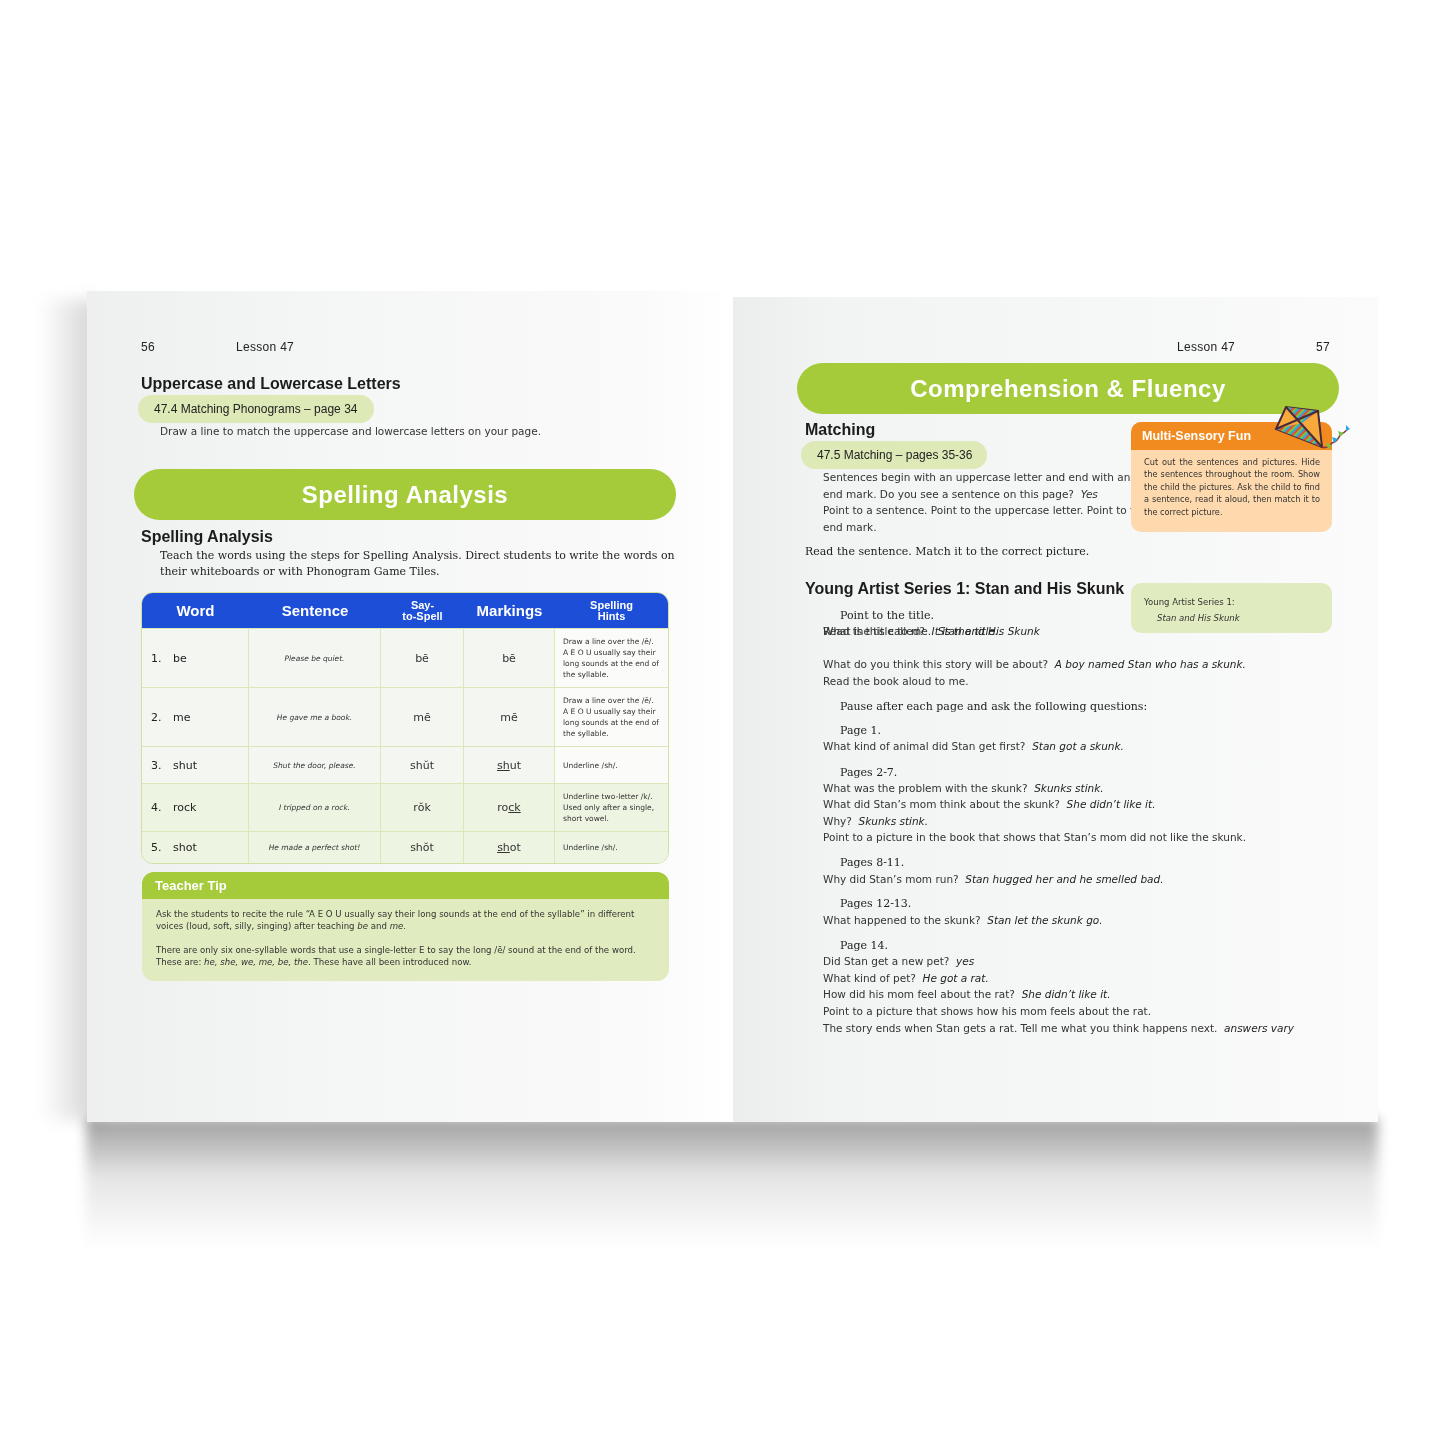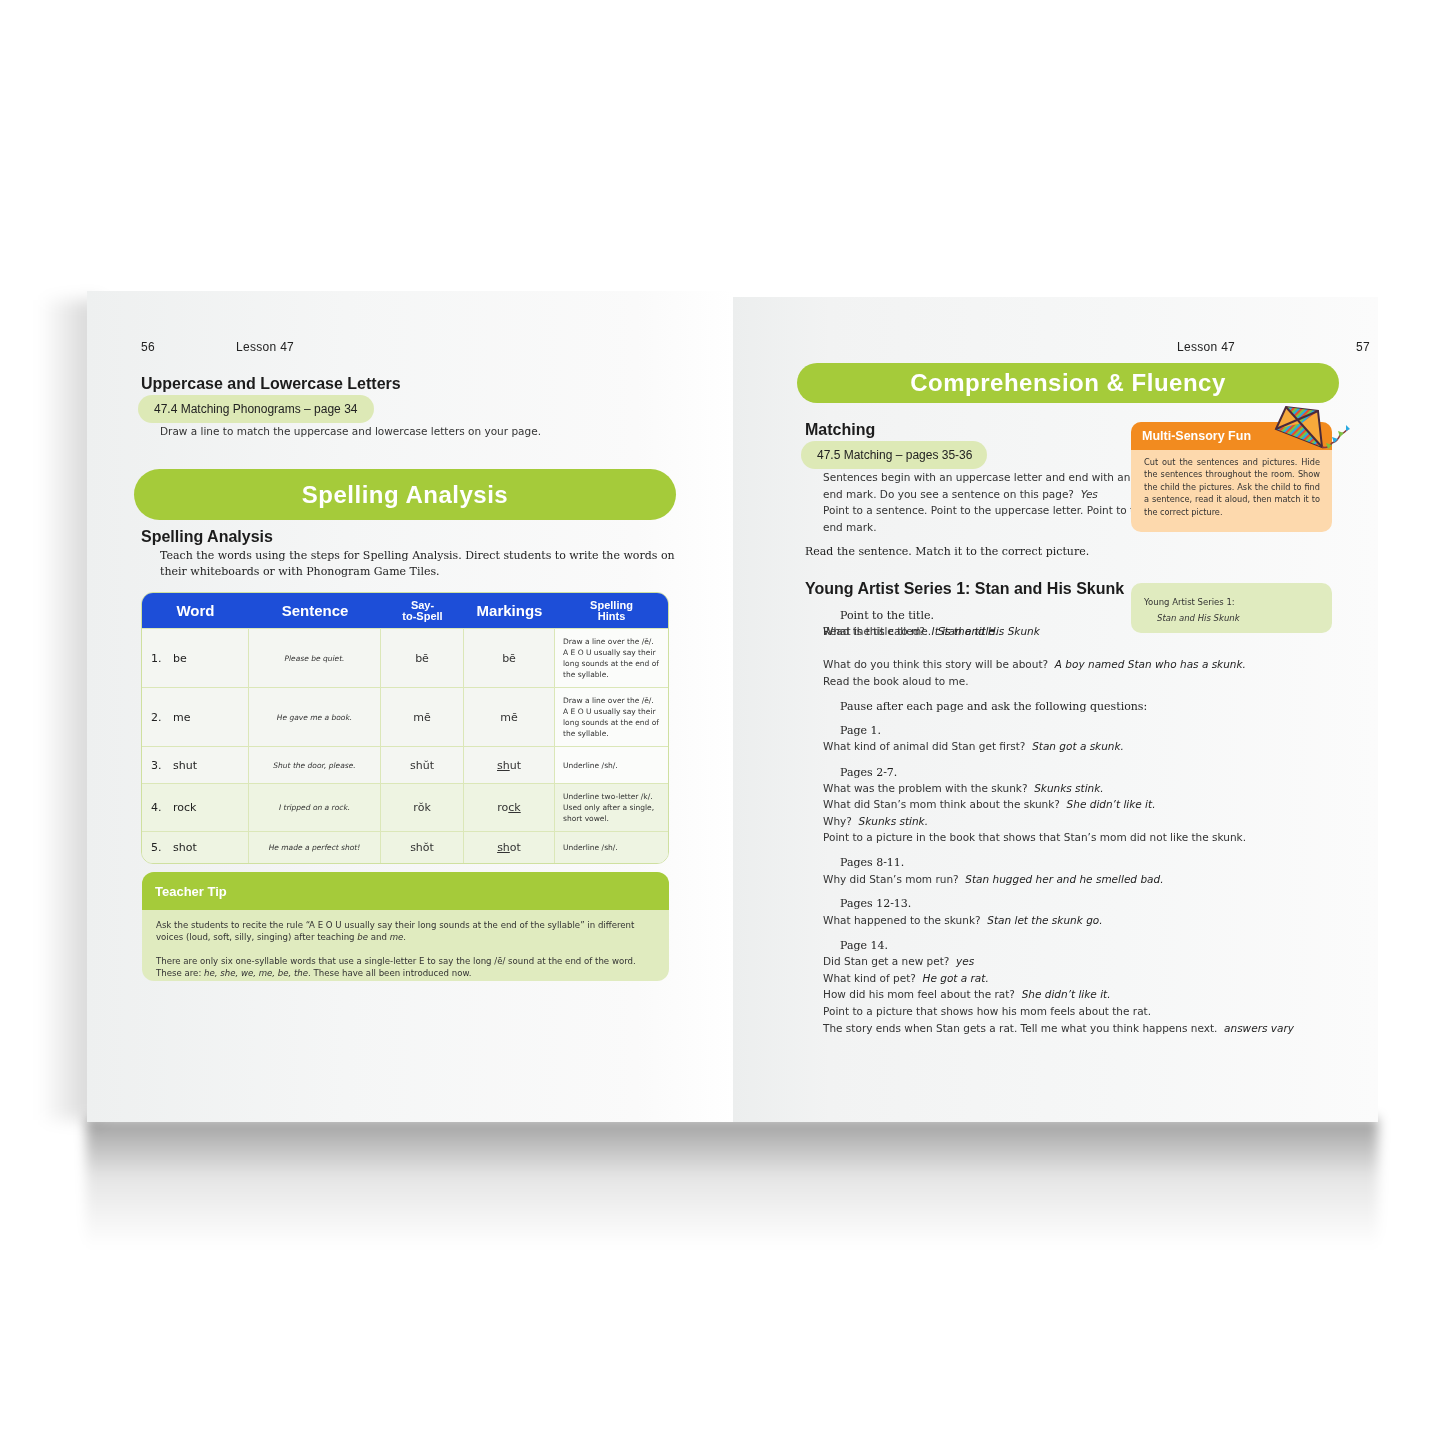--- a/index.html
+++ b/index.html
@@ -74,21 +74,21 @@
   .c-hint { flex: 1; padding: 0 8px; font-family: "DejaVu Sans", sans-serif; font-size: 7.5px; line-height: 11px; color: #333; background: #fbfcfa; }
   .row-alt { background: #eef4e2; }
   .u { text-decoration: underline; }
 
   
   .tip {
     position: absolute; left: 142px; top: 872px; width: 527px; height: 109px;
     background: #e0ebbf; border-radius: 12px; overflow: hidden;
   }
   .tip-head {
-    background: #a5cb3a; height: 38px; color: #fff; font-weight: bold; font-size: 13px;
+    background: #a5cb3a; height: 27px; color: #fff; font-weight: bold; font-size: 13px;
     display: flex; align-items: center; padding-left: 13px;
   }
   .tip-body { padding: 9px 14px 0 14px; font-family: "DejaVu Sans", sans-serif; font-size: 8.6px; line-height: 12px; color: #333; }
   .tip-body p + p { margin-top: 12px; }
 
   
   .ms-box {
     position: absolute; left: 1131px; top: 422px; width: 201px; height: 110px;
     background: #fdd9ad; border-radius: 10px; overflow: hidden;
   }
@@ -224,23 +224,23 @@
   <div class="tip-head">Teacher Tip</div>
   <div class="tip-body">
     <p><span>Ask the students to recite the rule “A E O U usually say their long sounds at the end of the syllable” in different voices (loud, soft, silly, singing) after teaching </span><i>be</i><span> and </span><i>me</i><span>.</span></p>
     <p><span>There are only six one-syllable words that use a single-letter E to say the long /ē/ sound at the end of the word. These are: </span><i>he, she, we, me, be, the</i><span>. These have all been introduced now.</span></p>
   </div>
 </div>
 
 <div class="page page-right"></div>
 
 <div class="abs folio" style="left:1177px; top:340px;">Lesson 47</div>
-<div class="abs folio" style="left:1316px; top:340px;margin-left:40px;">57</div>
-
-<div class="abs banner" style="left:797px; top:363px; width:542px; height:40px; font-size:24px;">
+<div class="abs folio" style="left:1316px; top:340px;">57</div>
+
+<div class="abs banner" style="left:797px; top:363px; width:542px; height:51px; font-size:24px;">
   <span>Comprehension &amp; Fluency</span>
 </div>
 
 <div class="abs h-section" style="left:805px; top:421px;">Matching</div>
 <div class="abs pill-ref" style="left:801px; top:441px; width:186px;">
   <span>47.5 Matching – pages 35-36</span>
 </div>
 <div class="abs body-sans" style="left:823px; top:469px; white-space:nowrap;">Sentences begin with an uppercase letter and end with an</div>
 <div class="abs body-sans" style="left:823px; top:486px; white-space:nowrap;"><span>end mark. Do you see a sentence on this page?</span>&nbsp; <i>Yes</i></div>
 <div class="abs body-sans" style="left:823px; top:502px; white-space:nowrap;">Point to a sentence. Point to the uppercase letter. Point to the</div>

